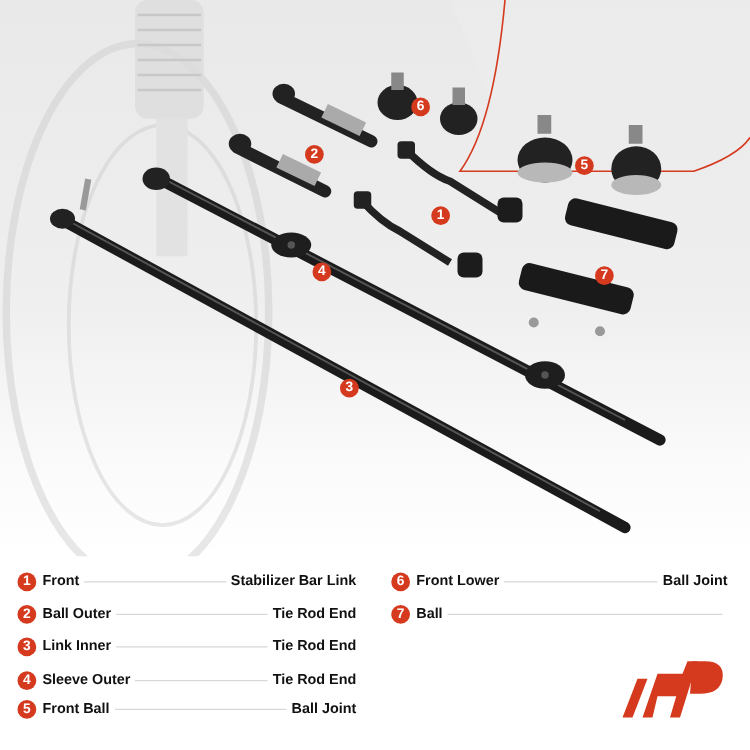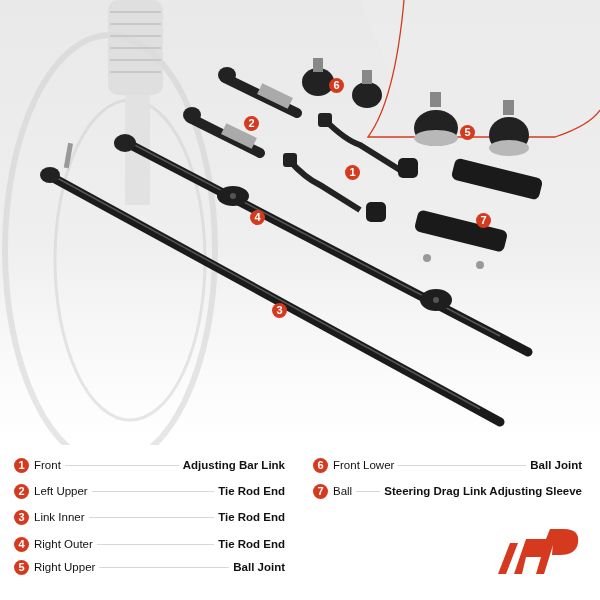--- a/index.html
+++ b/index.html
@@ -6,21 +6,21 @@
   body { width:600px; height:600px; position:relative; overflow:hidden; background:#ffffff; font-family:"Liberation Sans", sans-serif; }
   .scene { position:absolute; left:0; top:0; width:600px; height:445px; overflow:hidden;
            background: linear-gradient(180deg, #e9e9e9 0%, #efefef 55%, #fbfbfb 85%, #ffffff 100%); }
   .scene svg { position:absolute; left:0; top:0; }
   .badge { position:absolute; width:15px; height:15px; border-radius:50%; background:#d53a1e; color:#fff;
            font-weight:bold; font-size:11px; line-height:15px; text-align:center; }
   .legend { position:absolute; font-size:11.5px; color:#111; }
   .row { position:absolute; height:18px; display:flex; align-items:center; }
   .row .num { width:15px; height:15px; border-radius:50%; background:#d53a1e; color:#fff; font-weight:bold;
               font-size:11px; line-height:15px; text-align:center; flex:0 0 auto; margin-right:5px; }
-  .row .pos { font-weight:normal; white-space:nowrap; }
+  .row .pos { font-weight:bold; white-space:nowrap; }
   .row .line { flex:1 1 auto; height:1px; background:#d8d8d8; margin:0 4px; }
   .row .part { font-weight:bold; white-space:nowrap; }
   .logo { position:absolute; left:496px; top:527px; }
 </style>
 </head>
 <body>
 
 <div class="scene">
   <svg width="600" height="445" viewBox="0 0 600 445">
 
@@ -108,57 +108,56 @@
   <div class="badge" style="left:460px;top:125px">5</div>
   <div class="badge" style="left:329px;top:78px">6</div>
   <div class="badge" style="left:476px;top:213px">7</div>
 </div>
 
 <div class="legend">
   <div class="row" style="left:14px;top:456px;width:271px">
     <span class="num">1</span>
     <span class="pos">Front</span>
     <span class="line"></span>
-    <span class="part">Adjusting Bar Link</span>
+    <span class="part">Stabilizer Bar Link</span>
   </div>
   <div class="row" style="left:14px;top:482px;width:271px">
     <span class="num">2</span>
-    <span class="pos">Left Upper</span>
+    <span class="pos">Ball Outer</span>
     <span class="line"></span>
     <span class="part">Tie Rod End</span>
   </div>
   <div class="row" style="left:14px;top:508px;width:271px">
     <span class="num">3</span>
     <span class="pos">Link Inner</span>
     <span class="line"></span>
     <span class="part">Tie Rod End</span>
   </div>
   <div class="row" style="left:14px;top:535px;width:271px">
     <span class="num">4</span>
-    <span class="pos">Right Outer</span>
+    <span class="pos">Sleeve Outer</span>
     <span class="line"></span>
     <span class="part">Tie Rod End</span>
   </div>
   <div class="row" style="left:14px;top:558px;width:271px">
     <span class="num">5</span>
-    <span class="pos">Right Upper</span>
+    <span class="pos">Front Ball</span>
     <span class="line"></span>
     <span class="part">Ball Joint</span>
   </div>
   <div class="row" style="left:313px;top:456px;width:269px">
     <span class="num">6</span>
     <span class="pos">Front Lower</span>
     <span class="line"></span>
     <span class="part">Ball Joint</span>
   </div>
   <div class="row" style="left:313px;top:482px;width:269px">
     <span class="num">7</span>
     <span class="pos">Ball</span>
     <span class="line"></span>
-    <span class="part">Steering Drag Link Adjusting Sleeve</span>
   </div>
 </div>
 
 <div class="logo">
   <svg width="85" height="50" viewBox="0 0 85 50">
     <polygon points="2,47 14,16 22,16 10,47" fill="#d53a1e"></polygon>
     <polygon points="18,47 30,12 50,12 54,2 62,2 48,47 40,47 45,30 30,30 26,47" fill="#d53a1e"></polygon>
     <path d="M58 2 L68 2 Q84 2 82 16 Q80 28 64 28 L56 28 Z" fill="#d53a1e"></path>
   </svg>
 </div>

